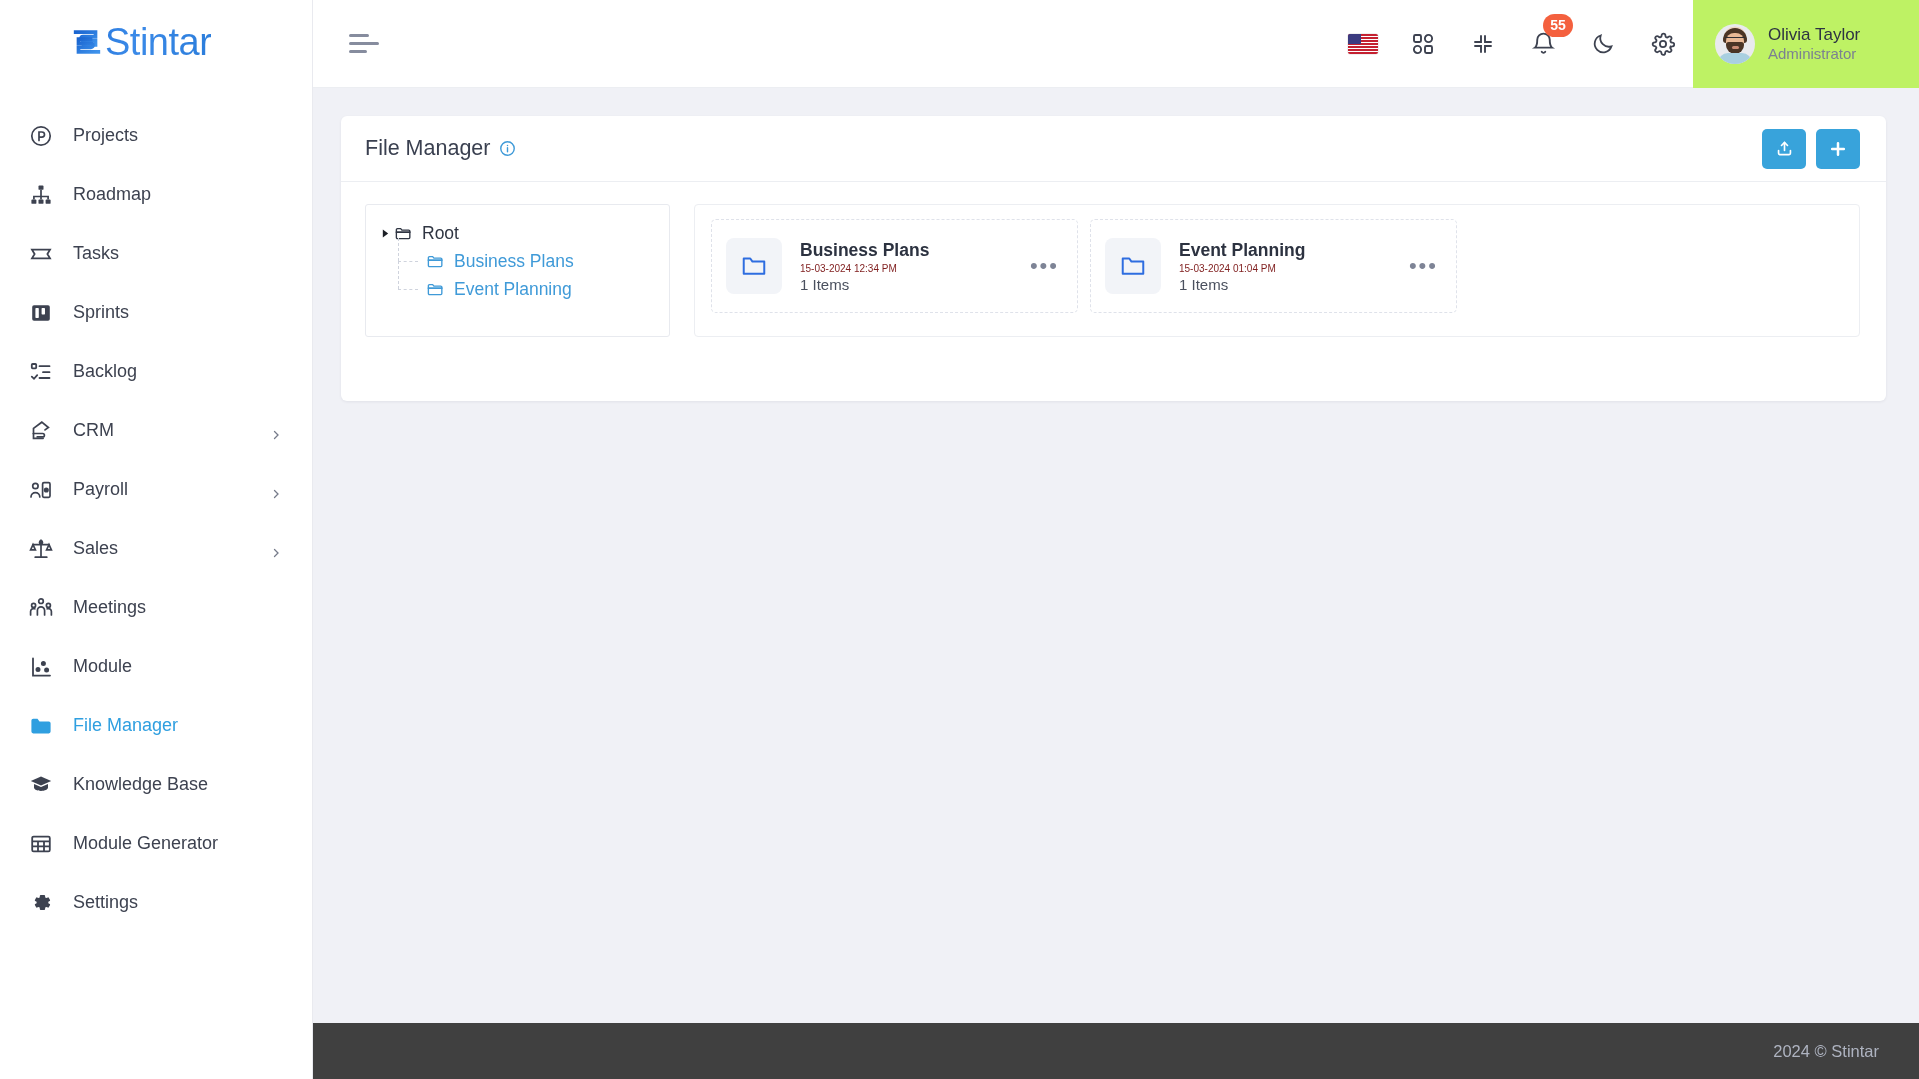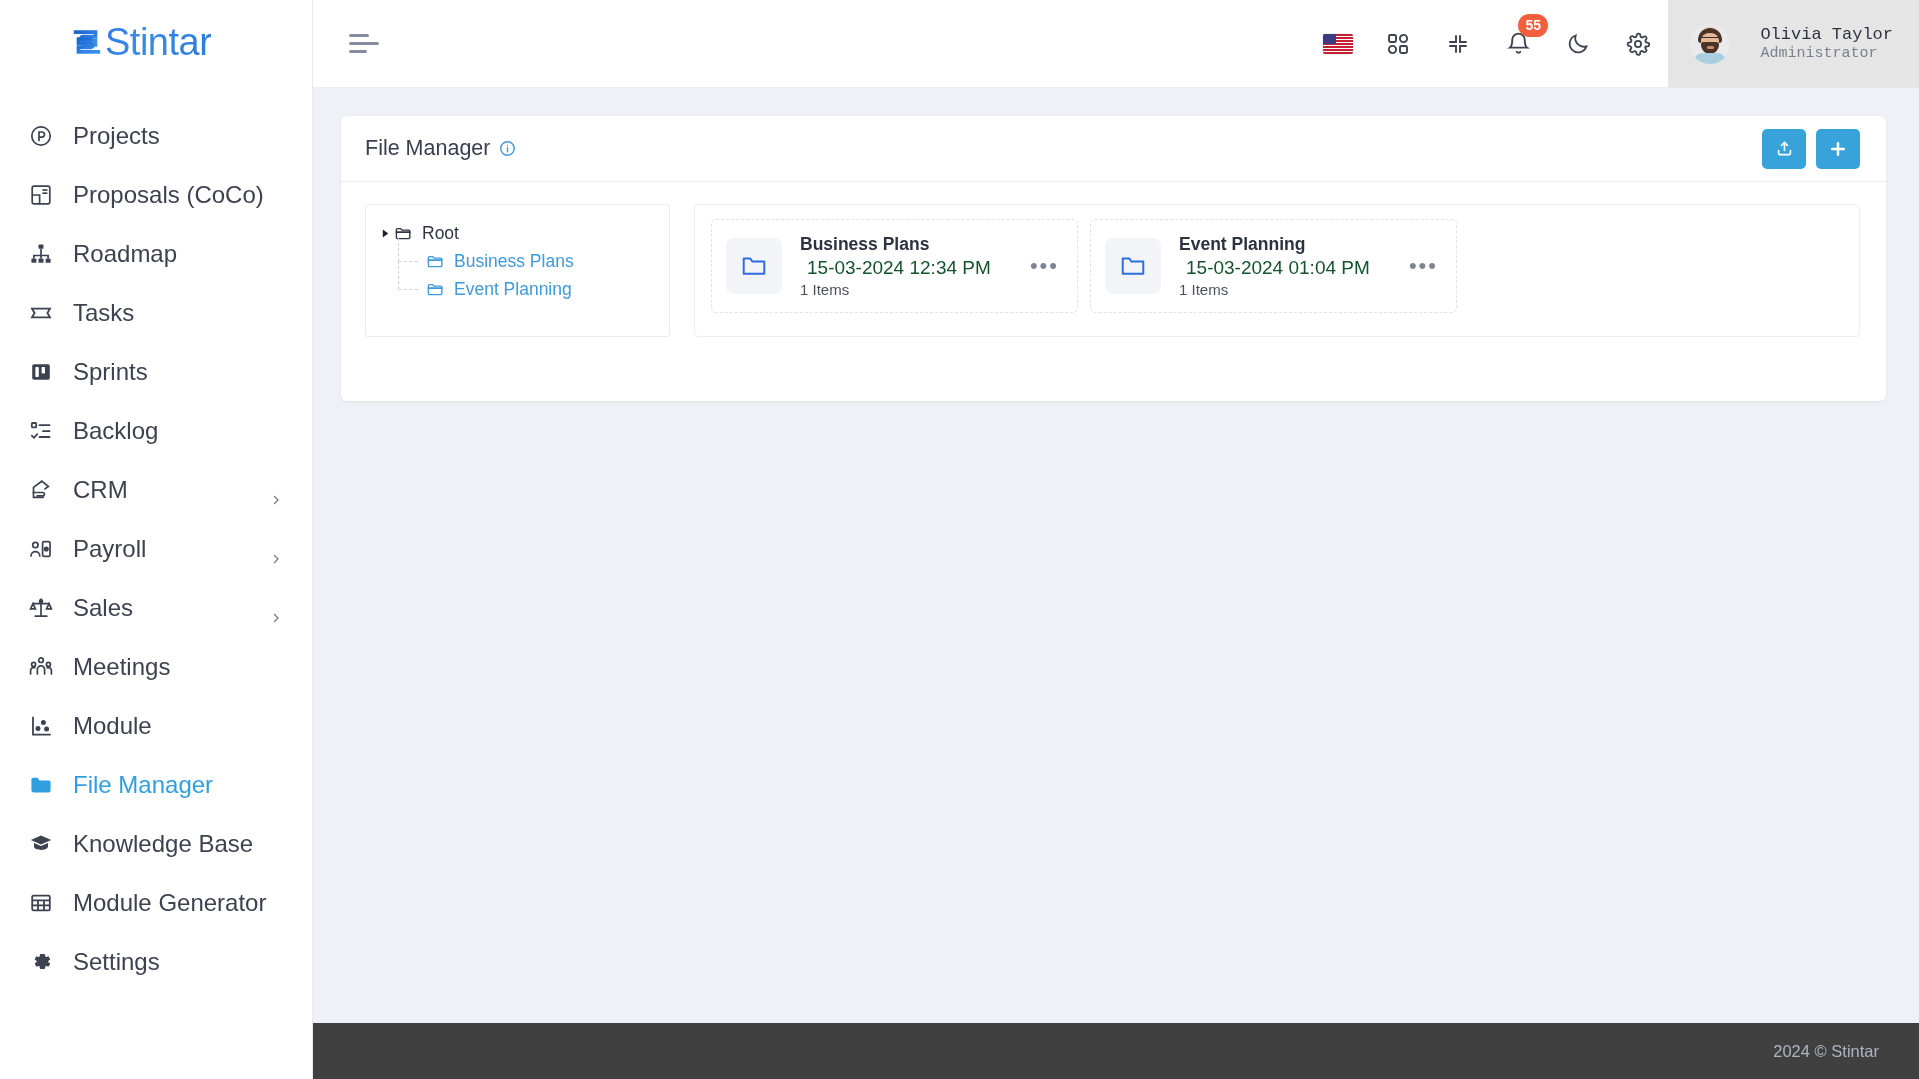--- a/index.html
+++ b/index.html
@@ -31,21 +31,21 @@
     -webkit-text-fill-color: transparent; color: #2b7ddb;
     line-height: 1;
   }
   .logo-glyph { display:inline-block; vertical-align: -4px; margin-right:1px; }
 
   .nav { padding-top: 18px; }
   .nav-item {
     display: flex; align-items: center;
     height: 59px;
     padding-left: 28px; padding-right: 4px;
-    color: #3d4250; font-size: 24px;
+    color: #3d4250; font-size: 18px;
     cursor: pointer; position: relative;
   }
   .nav-item .ico {
     width: 26px; height: 26px; flex: 0 0 26px;
     display: flex; align-items: center; justify-content: center;
     margin-right: 19px; color: #3d4250;
   }
   .nav-item .lbl { white-space: nowrap; }
   .nav-item.active { color: #2f9fe0; }
   .nav-item.active .ico { color: #2f9fe0; }
@@ -93,23 +93,23 @@
   }
   .badge {
     position: absolute; top: 14px; left: 30px;
     min-width: 30px; height: 23px; padding: 0 6px;
     background: #f4603e; color: #fff;
     border-radius: 12px; font-size: 14px; font-weight: bold;
     display: flex; align-items: center; justify-content: center;
     line-height: 1;
   }
   .profile {
-    display: flex; align-items: center; gap: 30px;
+    display: flex; align-items: center; gap: 13px;
     height: 88px; padding: 0 26px 0 22px;
-    background: #e5e5e5; cursor: pointer; min-width: 226px; font-family: Liberation Mono, monospace;
+    background: #bef264; cursor: pointer; min-width: 226px;
   }
   .avatar {
     width: 40px; height: 40px; border-radius: 50%;
     background: radial-gradient(circle at 50% 34%, #f0d6c2 0 33%, #e9eaee 34% 100%);
     position: relative; overflow: hidden; flex: 0 0 40px;
   }
   .avatar .hair { position:absolute; left:8px; top:4px; width:24px; height:15px;
     background:#4a3426; border-radius: 12px 12px 3px 3px; }
   .avatar .face { position:absolute; left:11px; top:9px; width:18px; height:20px;
     background:#e8b896; border-radius: 9px 9px 10px 10px; }
@@ -186,21 +186,21 @@
     cursor: pointer; background: #fff;
   }
   .folder-ico-box {
     width: 56px; height: 56px; flex: 0 0 56px;
     background: #f2f4f8; border-radius: 8px;
     display: flex; align-items: center; justify-content: center;
     margin-right: 18px;
   }
   .folder-info { display: flex; flex-direction: column; gap: 2px; min-width: 0; }
   .folder-name { font-size: 17.5px; font-weight: bold; color: #2c3240; }
-  .folder-date { font-size: 19px; color: #14532d; margin-left: 7px; }
+  .folder-date { font-size: 10px; color: #7f1d1d; }
   .folder-items { font-size: 15px; color: #4a505e; }
   .folder-menu {
     margin-left: auto; color: #7e8496; font-size: 22px; letter-spacing: 2px;
     cursor: pointer; line-height: 0.4; padding: 10px 2px;
   }
 
   .footer {
     height: 56px; background: #404040;
     display: flex; align-items: center; justify-content: flex-end;
     padding-right: 40px;
@@ -232,31 +232,20 @@
 
     <nav class="nav" id="nav">
         <div class="nav-item">
           <span class="ico">
             <svg width="24" height="24" viewBox="0 0 24 24" fill="none" stroke="currentColor" stroke-width="1.7" stroke-linecap="round">
               <circle cx="12" cy="12" r="9.2"></circle>
               <path d="M10 16.4V8h2.9a2.6 2.6 0 010 5.2H10"></path>
             </svg>
           </span>
           <span class="lbl">Projects</span>
-        </div>
-        <div class="nav-item">
-          <span class="ico">
-            <svg width="24" height="24" viewBox="0 0 24 24" fill="none" stroke="currentColor" stroke-width="1.7">
-              <rect x="3.2" y="3.2" width="17.6" height="17.6" rx="1.8"></rect>
-              <path d="M3.2 12h7.4v8.8"></path>
-              <path d="M13.4 7h5"></path>
-              <path d="M13.4 10.2h5"></path>
-            </svg>
-          </span>
-          <span class="lbl">Proposals (CoCo)</span>
         </div>
         <div class="nav-item">
           <span class="ico">
             <svg width="24" height="24" viewBox="0 0 24 24" fill="none" stroke="currentColor" stroke-width="1.7">
               <rect x="9.5" y="2.6" width="5" height="4.2" rx="0.9" fill="currentColor" stroke="none"></rect>
               <rect x="2.4" y="16.6" width="5" height="4.2" rx="0.9" fill="currentColor" stroke="none"></rect>
               <rect x="9.5" y="16.6" width="5" height="4.2" rx="0.9" fill="currentColor" stroke="none"></rect>
               <rect x="16.6" y="16.6" width="5" height="4.2" rx="0.9" fill="currentColor" stroke="none"></rect>
               <path d="M12 6.8v4.2M4.9 16.6v-3.1h14.2v3.1M12 11v5.6"></path>
             </svg>

